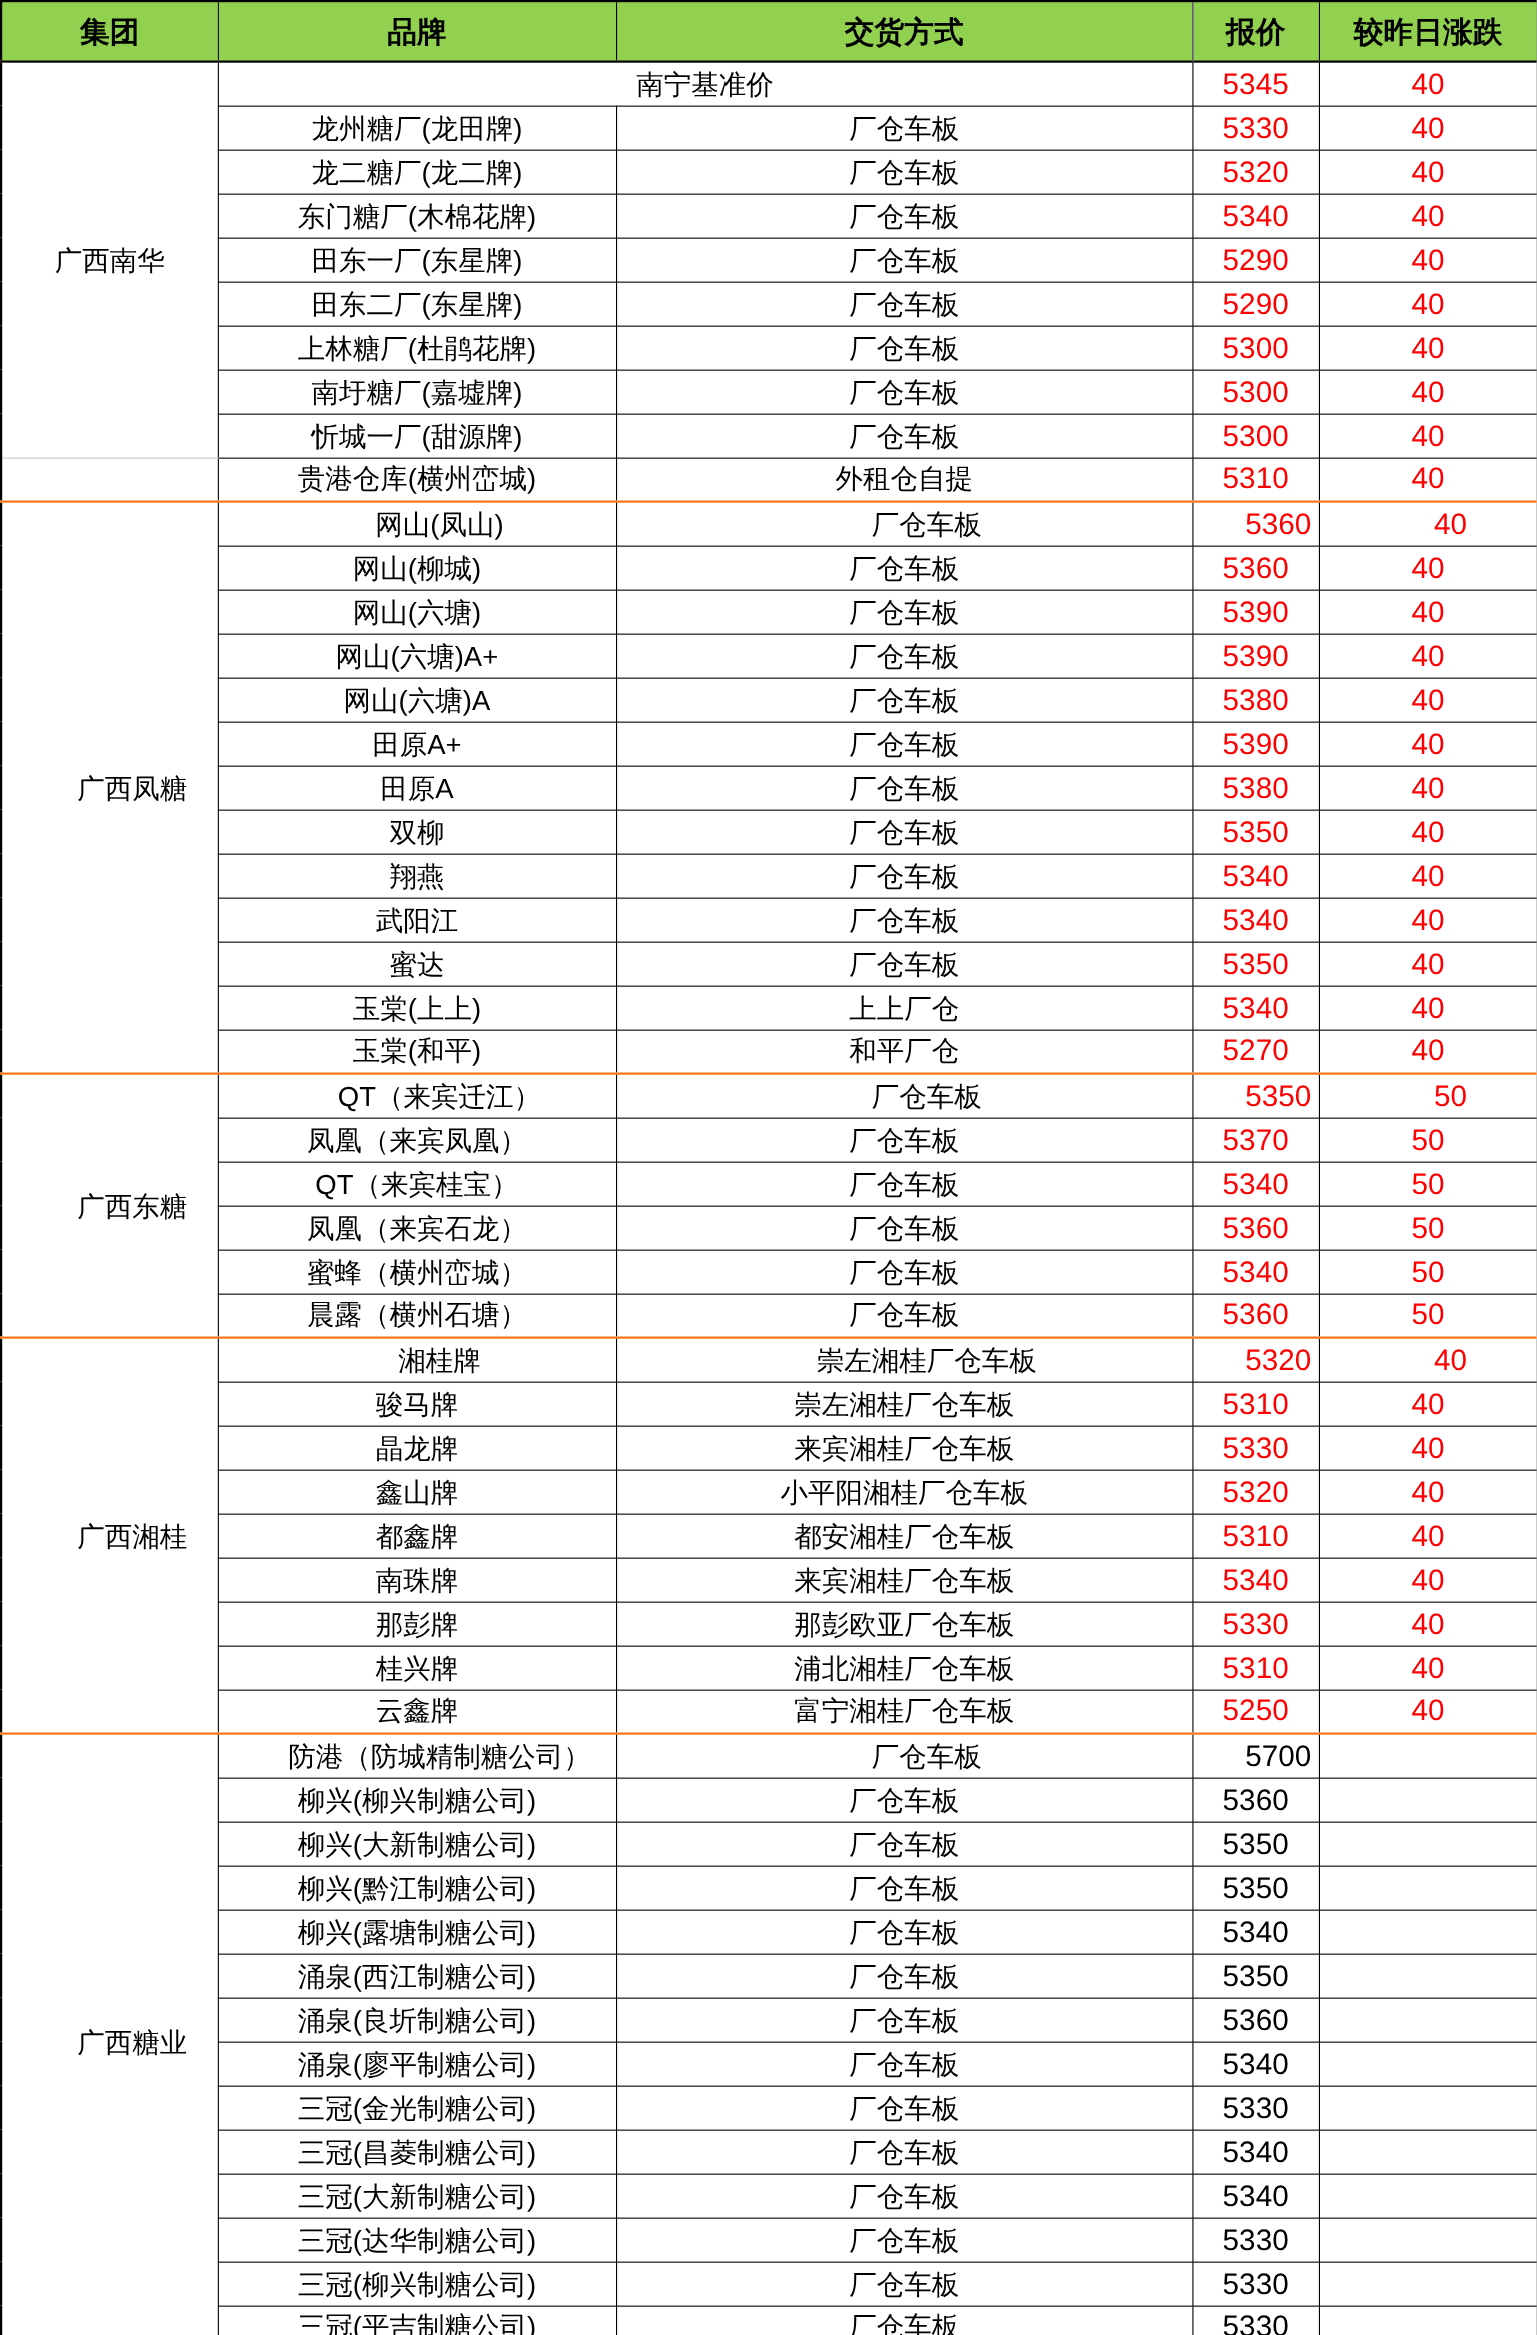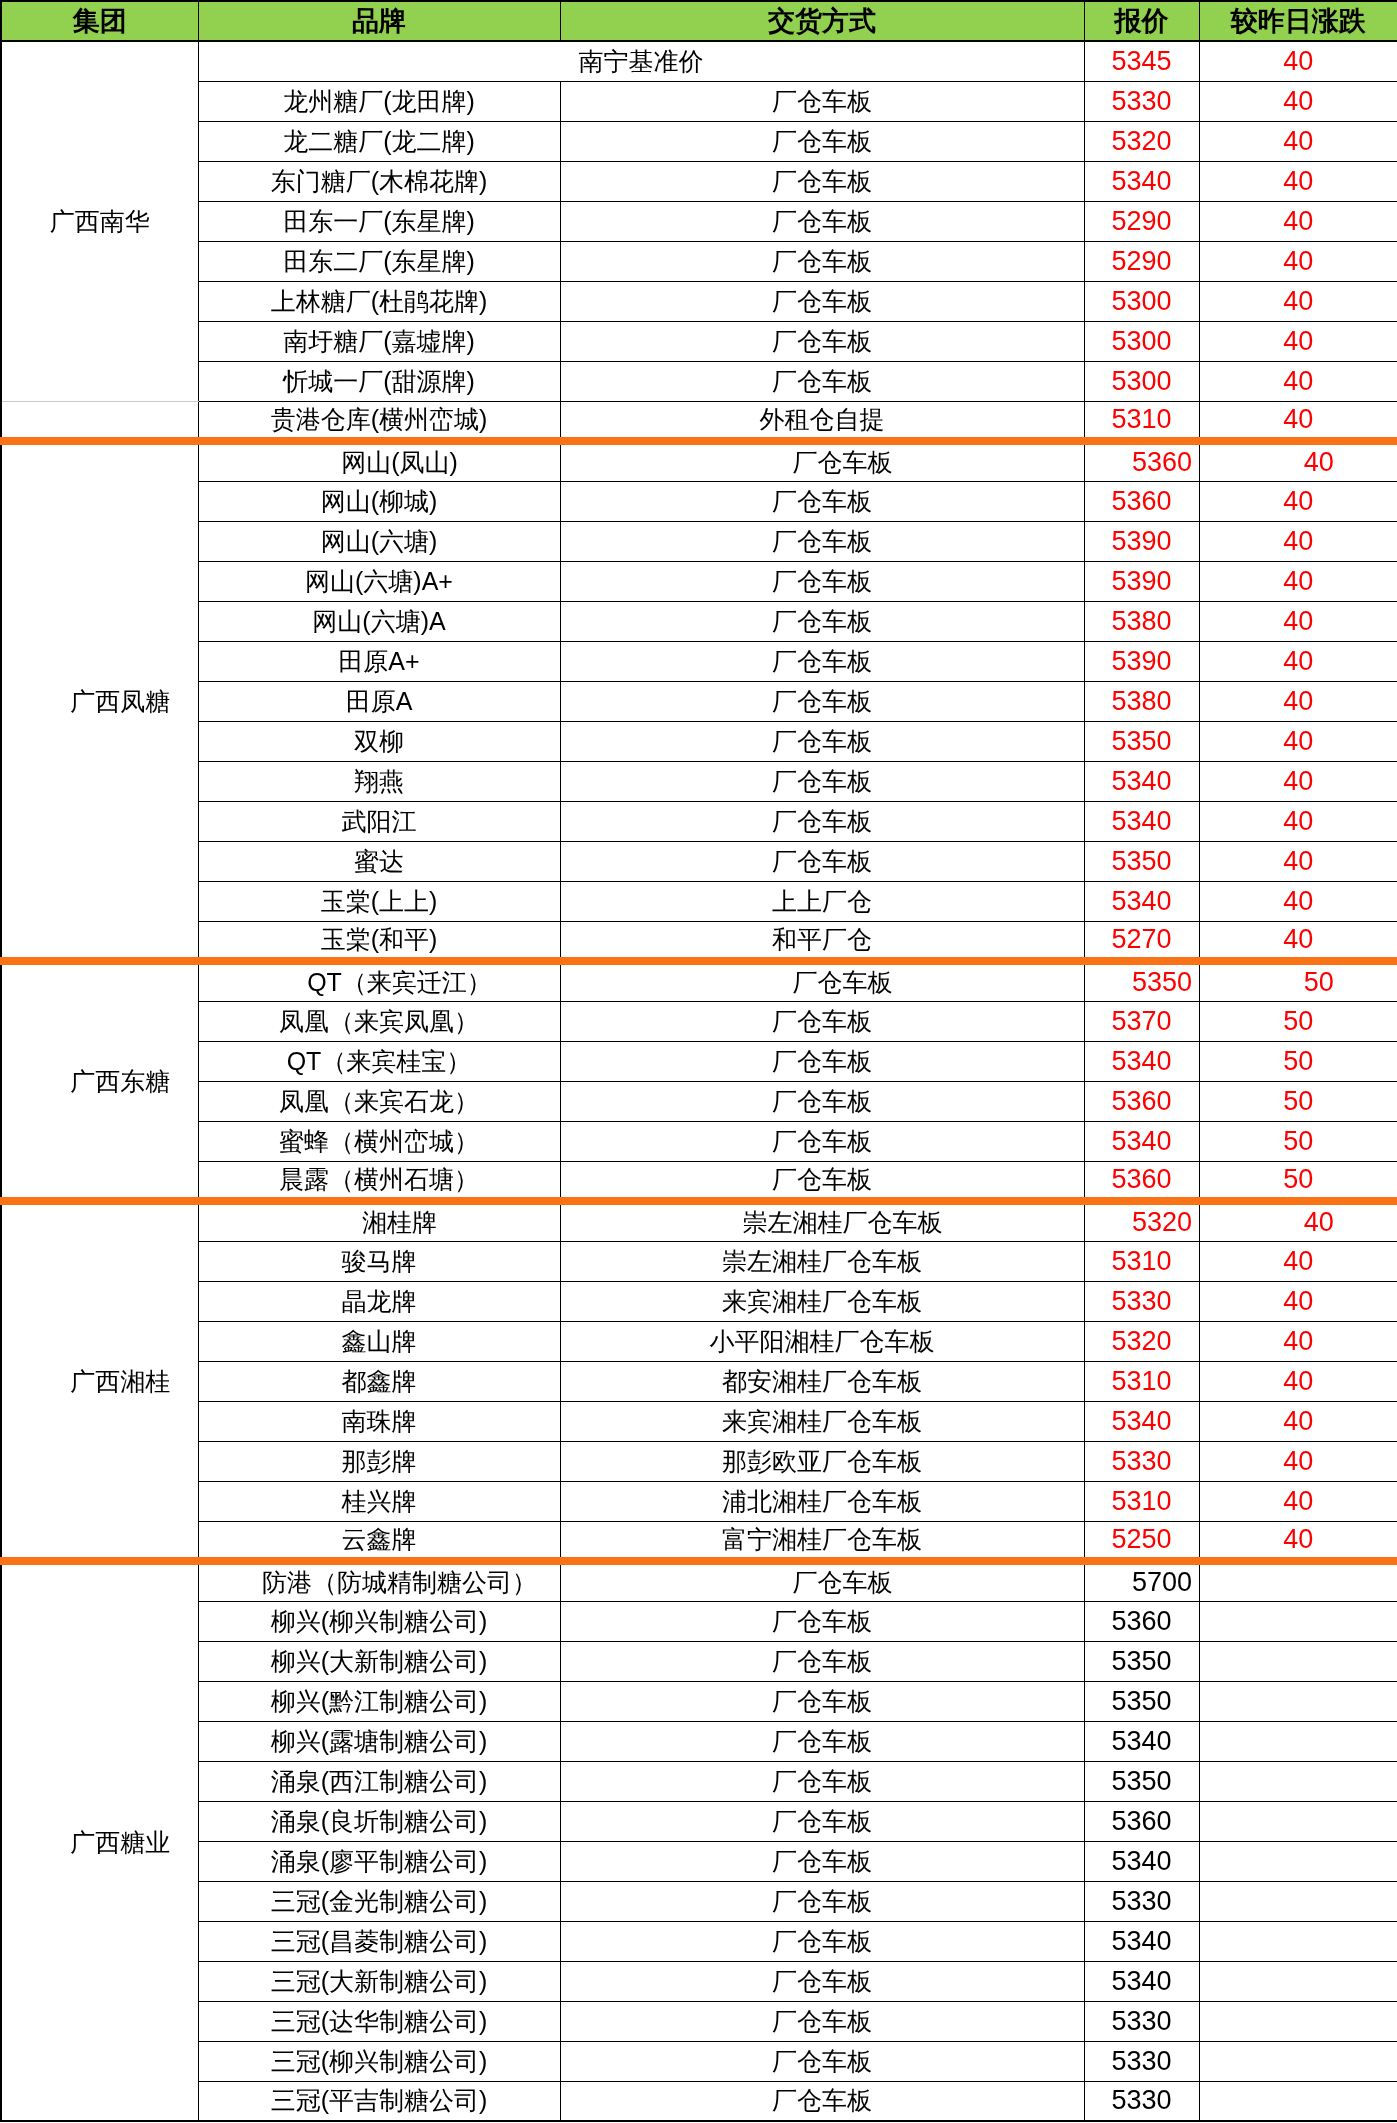--- a/index.html
+++ b/index.html
@@ -17,32 +17,32 @@
     color:#000;
   }
   th,td{
     border:1px solid #000;
     text-align:center;
     vertical-align:middle;
     padding:0;
     overflow:hidden;
     white-space:nowrap;
   }
-  thead tr{height:40px;}
+  thead tr{height:55px;}
   thead th{
     background:var(--header-bg);
     font-size:27px;
     font-weight:700;
     border-bottom:2px solid #000;
   }
   tbody tr{height:40px;}
   tbody td{font-size:25px;}
   td.num{font-size:27px;}
   .red{color:var(--price-red);}
-  tr.section-start td{border-top:8px solid #f97316;padding-left:41px;}
+  tr.section-start td{border-top:2px solid #f97316;padding-left:41px;}
 </style>
 </head>
 <body>
 
 <table class="price">
   <colgroup>
     <col style="width:197px">
     <col style="width:362px">
     <col style="width:524px">
     <col style="width:115px">

